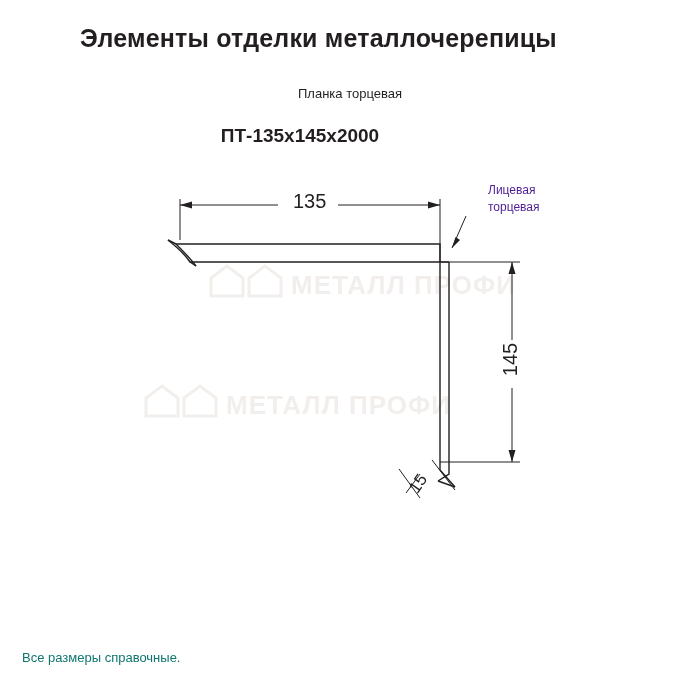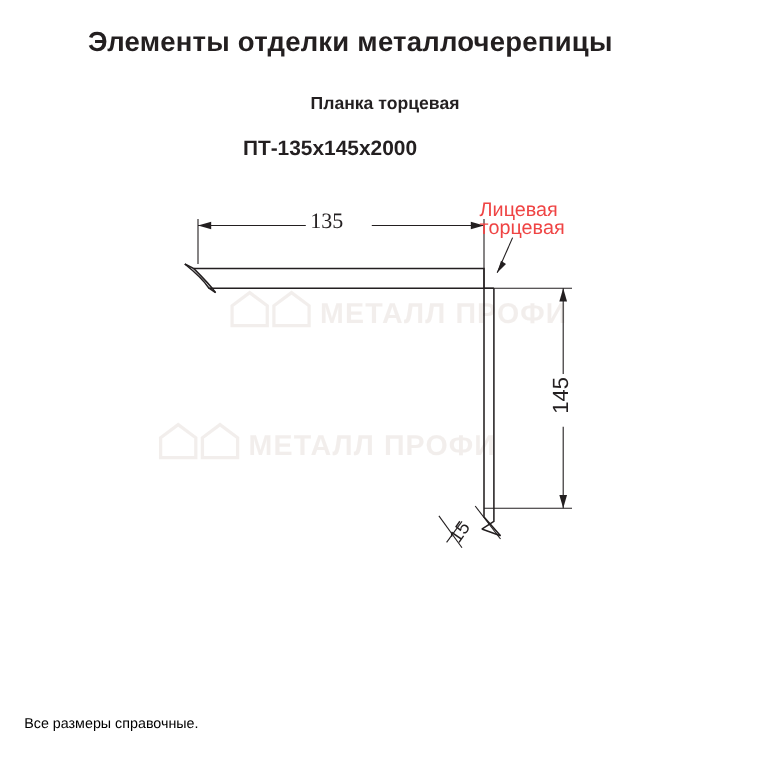--- a/index.html
+++ b/index.html
@@ -29,22 +29,22 @@
     font-size: 25px;
     font-weight: bold;
     letter-spacing: 0.2px;
   }
   .subtitle {
     position: absolute;
     top: 86px;
     left: 0;
     width: 700px;
     text-align: center;
-    font-size: 16px;
-    font-weight: bold;
+    font-size: 13px;
+    font-weight: normal;
   }
   .code {
     position: absolute;
     top: 125px;
     left: 0;
     width: 600px;
     text-align: center;
     font-size: 19px;
     font-weight: bold;
   }
@@ -59,40 +59,40 @@
     position: absolute;
     opacity: 0.5;
     pointer-events: none;
   }
   .wm1 { left: 205px; top: 252px; }
   .wm2 { left: 140px; top: 372px; }
   .footnote {
     position: absolute;
     left: 22px;
     font-size: 13px;
-    color: #000000;
+    color: #0f766e;
   }
   .footnote1 { top: 650px; }
   .footnote2 { top: 669px; }
   .dim-label {
     position: absolute;
     font-size: 20px;
     color: #231f20;
     font-family: "Liberation Sans", sans-serif;
   }
-  .label-135 { left: 282px; top: 190px; font-family: Liberation Serif, serif; }
+  .label-135 { left: 293px; top: 190px; }
   .label-145 { left: 494px; top: 348px; transform: rotate(-90deg); transform-origin: center center; }
   .label-15  { left: 409px; top: 474px; transform: rotate(-55deg); transform-origin: center center; font-size: 17px;}
   .face-label {
     position: absolute;
-    left: 436px;
+    left: 488px;
     top: 182px;
-    font-size: 18px;
+    font-size: 12px;
     line-height: 17px;
-    color: #ef4444;
+    color: #4c1d95;
     width: 90px;
   }
 </style>
 </head>
 <body>
 
 <div class="page">
 
   <div class="title">Элементы отделки металлочерепицы</div>
   <div class="subtitle">Планка торцевая</div>

